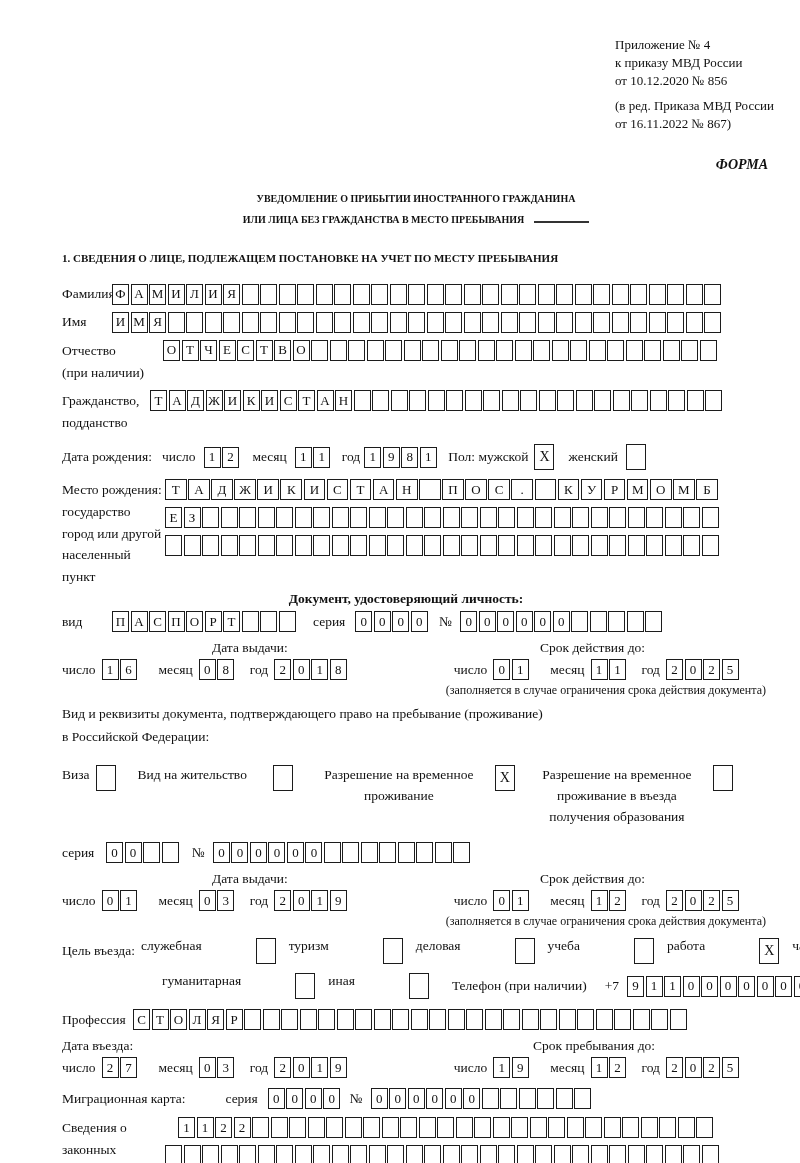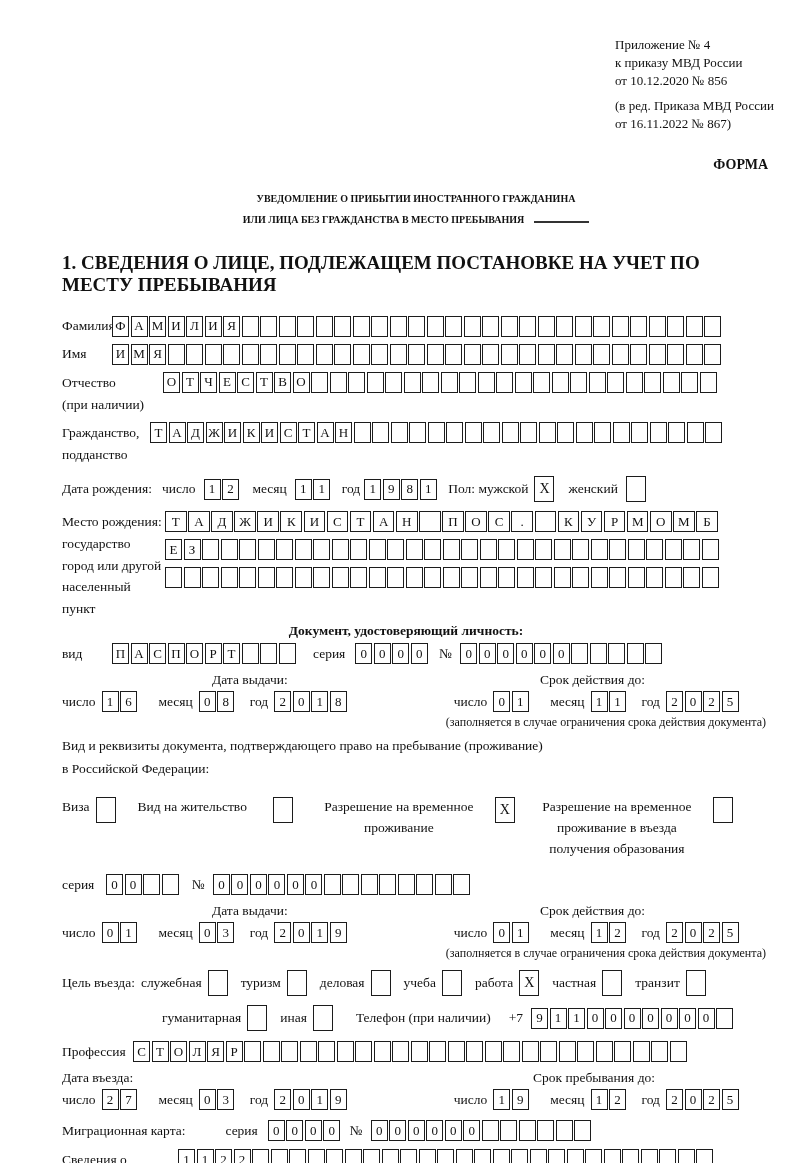--- a/index.html
+++ b/index.html
@@ -1,24 +1,24 @@
 <!DOCTYPE html>
 <html><head>
 <meta charset="utf-8">
 <style>
   html,body{margin:0;padding:0;background:#fff;}
   .page{width:800px;height:1163px;box-sizing:border-box;padding:36px 30px 10px 62px;
         font-family:"Liberation Serif","DejaVu Serif",serif;font-size:13.5px;color:#111;
         position:relative;overflow:hidden;background:#fff;}
   .appendix{margin-left:553px;width:195px;line-height:1.4;font-size:13px;}
   .appendix .rev{margin-top:6px;}
-  .forma{font-weight:bold;text-align:right;padding-right:2px;margin-top:24px;font-size:14px;}
+  .forma{font-weight:bold;text-align:right;padding-right:2px;margin-top:24px;font-size:14px;font-style:italic;}
   .title{text-align:center;font-weight:bold;font-size:10px;margin-top:18px;line-height:1.6;}
   .blank-line{display:inline-block;width:55px;border-bottom:2px solid #333;height:14px;margin-left:10px;}
-  .sec{font-weight:bold;margin-top:24px;font-size:19px;}
+  .sec{font-weight:bold;margin-top:24px;font-size:11px;}
   .frow{display:flex;align-items:center;margin-top:7px;}
   .frow.top{align-items:flex-start;}
   .lbl{flex:none;}
   .lblcol{flex:none;line-height:1.6;}
   .boxes{display:flex;flex:none;}
   .box{flex:none;width:15px;height:19px;border:1.6px solid #1c1c1c;margin-right:1.5px;
        display:flex;align-items:center;justify-content:center;font-size:13px;background:#fff;}
   .wide .box{width:19.6px;}
   .cbox{flex:none;width:18px;height:24px;border:1.6px solid #1c1c1c;display:inline-flex;
         align-items:center;justify-content:center;font-size:14px;vertical-align:middle;}
@@ -27,21 +27,21 @@
   .center-b{font-weight:bold;text-align:center;margin-top:8px;padding-right:20px;}
   .dhead{display:flex;margin-top:8px;}
   .drow{display:flex;align-items:center;margin-top:3px;}
   .dgrp{display:flex;align-items:center;}
   .dgrp .lbl{margin-right:6px;}
   .dgrp .boxes{margin-right:10px;}
   .note-r{text-align:right;font-size:12px;padding-right:4px;margin-top:3px;}
   .opts{display:flex;align-items:flex-start;margin-top:20px;}
   .opt{display:flex;align-items:flex-start;}
   .opt-text{text-align:center;line-height:1.55;}
-  .pitem{display:flex;align-items:center;margin-right:13px;}
+  .pitem{display:flex;margin-right:13px;gap:48px;}
   .pitem .pl{margin-right:6px;}
 </style>
 </head>
 <body>
 
 <div class="page">
 
   <div class="appendix">
     <div>Приложение № 4</div>
     <div>к приказу МВД России</div>

